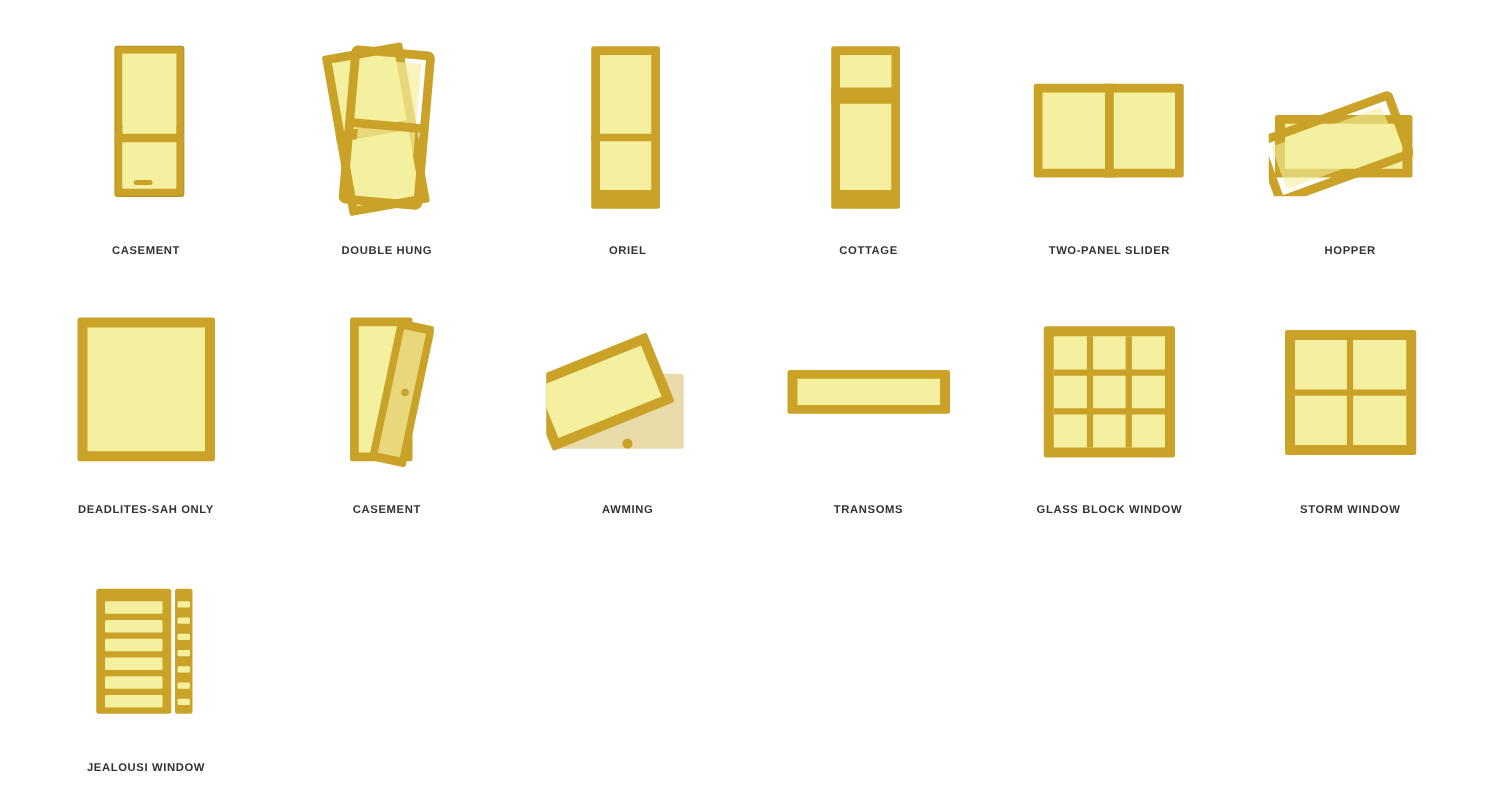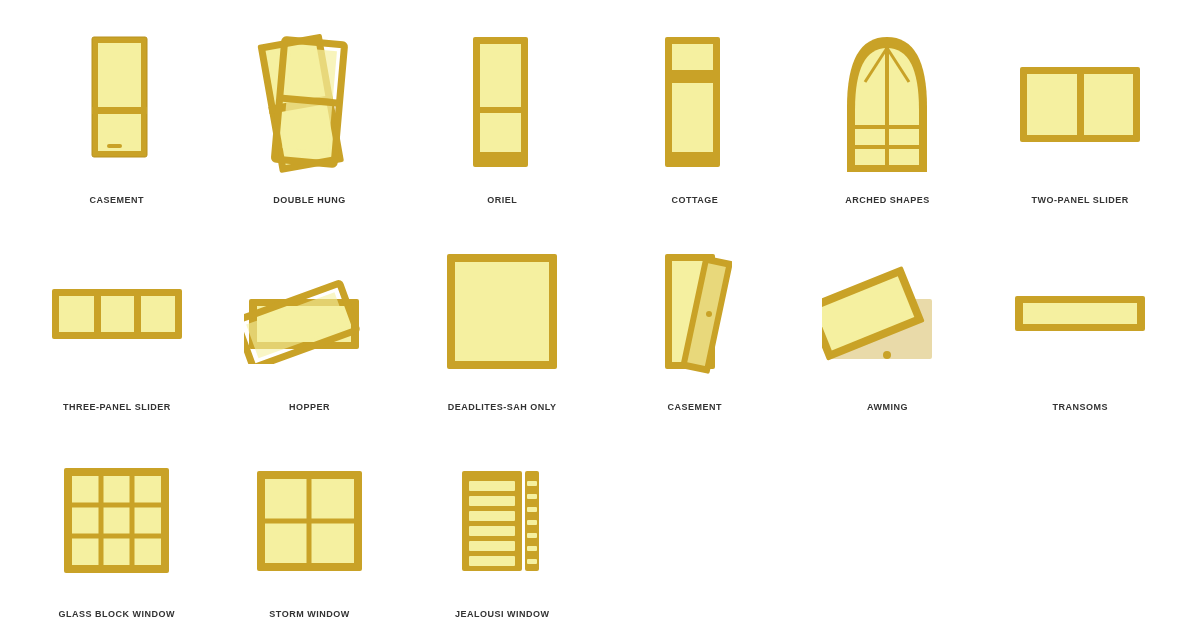--- a/index.html
+++ b/index.html
@@ -117,67 +117,35 @@
 
         <rect x="8" y="45" width="55" height="6" fill="#c9a227"></rect>
 
         <rect x="15" y="12" width="41" height="27" fill="#f5f0a0"></rect>
         <rect x="8" y="38" width="55" height="8" fill="#c9a227"></rect>
       </svg>
     </div>
     <span class="label">COTTAGE</span>
   </div>
 
-  <div class="cell">
-    <div class="icon-area">
-      <svg width="100" height="150" viewBox="0 0 100 150">
-
-        <path d="M10,75 L10,140 L90,140 L90,75 Q90,5 50,5 Q10,5 10,75 Z" fill="#c9a227"></path>
-
-        <path d="M18,78 L18,133 L82,133 L82,78 Q82,16 50,16 Q18,16 18,78 Z" fill="#f5f0a0"></path>
-
-        <line x1="18" y1="95" x2="82" y2="95" stroke="#c9a227" stroke-width="4"></line>
-        <line x1="18" y1="115" x2="82" y2="115" stroke="#c9a227" stroke-width="4"></line>
-
-        <line x1="50" y1="16" x2="50" y2="133" stroke="#c9a227" stroke-width="4"></line>
-
-        <line x1="50" y1="16" x2="28" y2="50" stroke="#c9a227" stroke-width="3"></line>
-        <line x1="50" y1="16" x2="72" y2="50" stroke="#c9a227" stroke-width="3"></line>
-      </svg>
-    </div>
-    <span class="label">ARCHED SHAPES</span>
-  </div>
 
   <div class="cell">
     <div class="icon-area">
       <svg width="130" height="100" viewBox="0 0 130 100">
         <rect x="5" y="10" width="120" height="75" rx="2" fill="#c9a227"></rect>
         <rect x="12" y="17" width="50" height="61" fill="#f5f0a0"></rect>
         <rect x="66" y="17" width="52" height="61" fill="#f5f0a0"></rect>
 
         <rect x="62" y="10" width="7" height="75" fill="#c9a227"></rect>
       </svg>
     </div>
     <span class="label">TWO-PANEL SLIDER</span>
   </div>
 
 
-  <div class="cell">
-    <div class="icon-area">
-      <svg width="140" height="80" viewBox="0 0 140 80">
-        <rect x="5" y="15" width="130" height="50" rx="2" fill="#c9a227"></rect>
-        <rect x="12" y="22" width="35" height="36" fill="#f5f0a0"></rect>
-        <rect x="52" y="22" width="35" height="36" fill="#f5f0a0"></rect>
-        <rect x="92" y="22" width="36" height="36" fill="#f5f0a0"></rect>
-        <rect x="47" y="15" width="7" height="50" fill="#c9a227"></rect>
-        <rect x="87" y="15" width="7" height="50" fill="#c9a227"></rect>
-      </svg>
-    </div>
-    <span class="label">THREE-PANEL SLIDER</span>
-  </div>
 
   <div class="cell">
     <div class="icon-area">
       <svg width="130" height="100" viewBox="0 0 130 100">
 
         <rect x="5" y="35" width="110" height="50" rx="2" fill="#c9a227"></rect>
         <rect x="13" y="42" width="94" height="36" fill="#f5f0a0"></rect>
 
         <g transform="rotate(-20, 60, 82)">
           <rect x="5" y="35" width="110" height="50" rx="2" fill="none" stroke="#c9a227" stroke-width="7"></rect>

